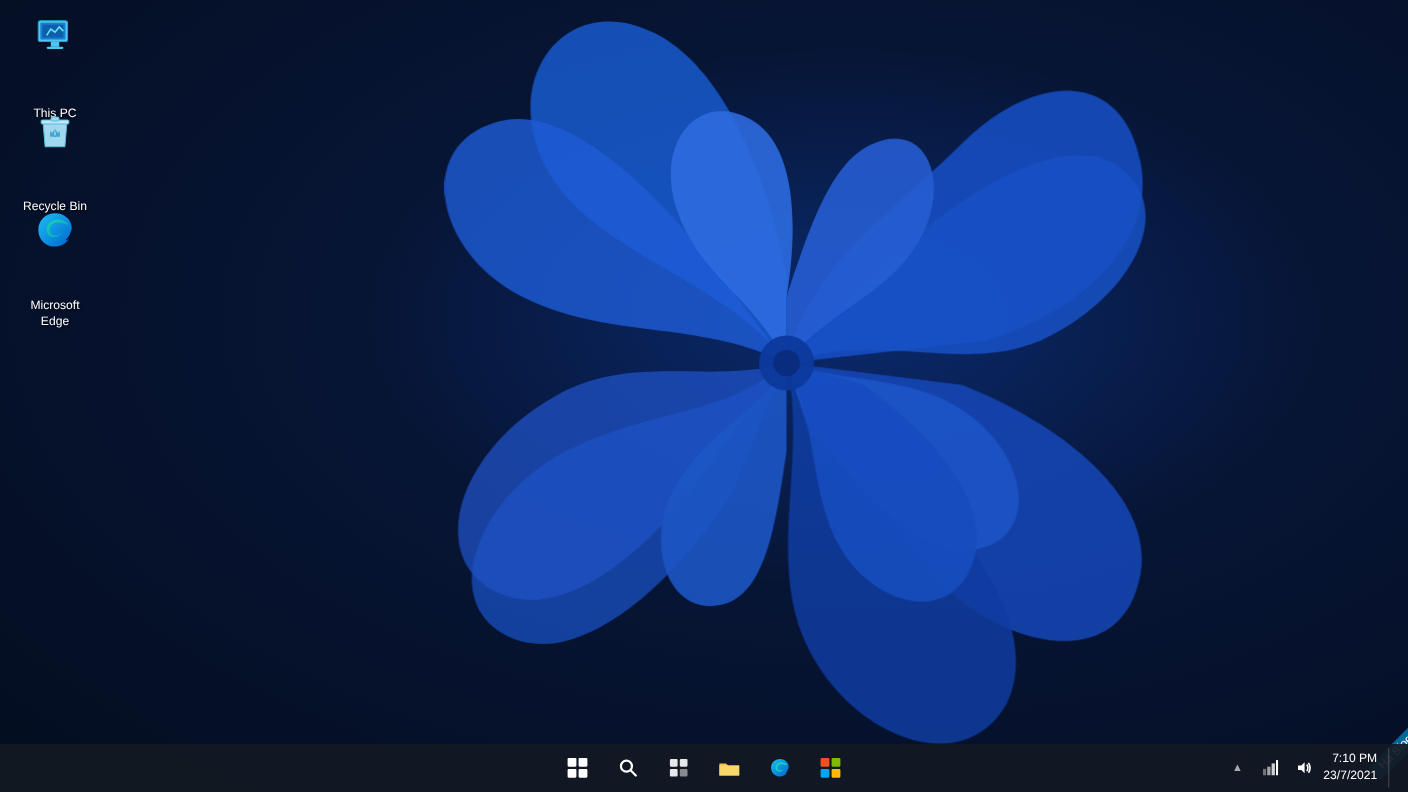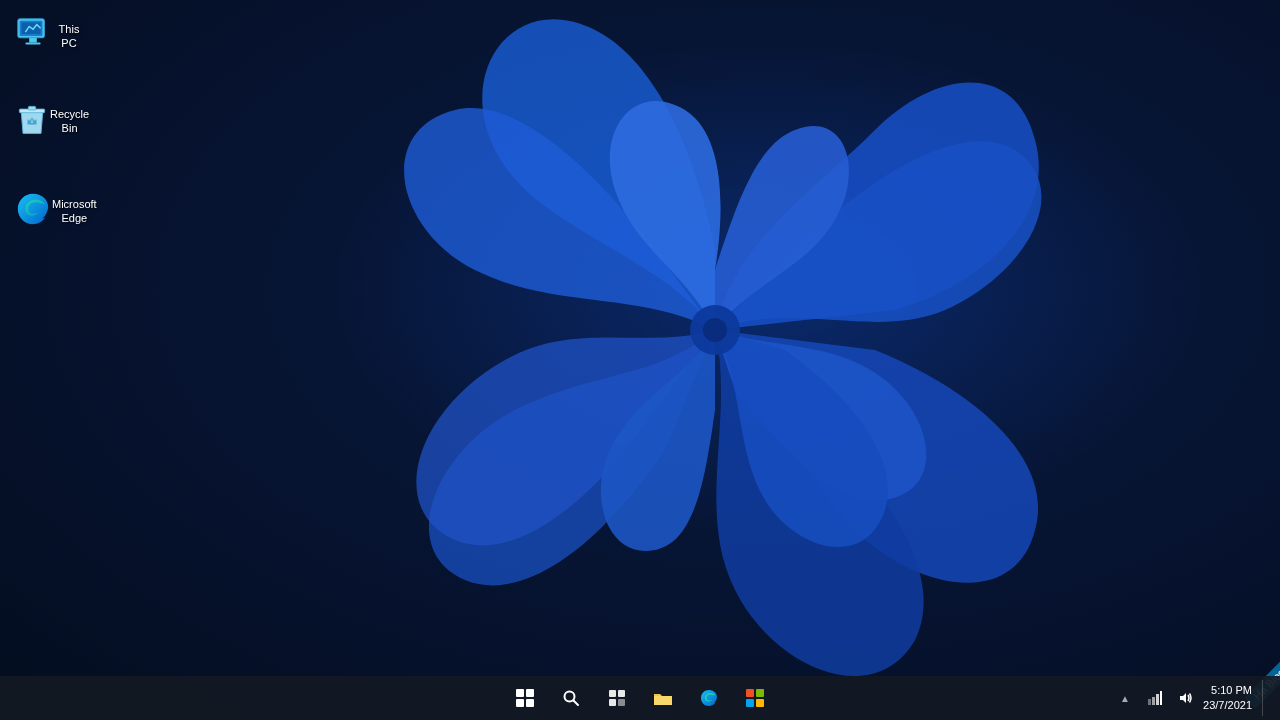--- a/index.html
+++ b/index.html
@@ -26,25 +26,27 @@
       left: 150px;
       width: 1130px;
       height: 690px;
       pointer-events: none;
     }
 
     
     .desktop-icon {
       position: absolute;
       display: flex;
+      flex-direction: column;
       align-items: center;
       width: 80px;
       cursor: pointer;
       padding: 4px;
       border-radius: 4px;
+      gap: 38px;
     }
     .desktop-icon .icon-img {
       width: 40px;
       height: 40px;
       display: flex;
       align-items: center;
       justify-content: center;
       margin-bottom: 4px;
     }
     .desktop-icon .icon-label {
@@ -338,21 +340,21 @@
 
       <div class="sys-tray-icon">
         <svg width="15" height="14" viewBox="0 0 15 14" fill="white" xmlns="http://www.w3.org/2000/svg">
           <path d="M2,5 L5,5 L8,2 L8,12 L5,9 L2,9 Z" fill="white"></path>
           <path d="M10,4 Q12,7 10,10" stroke="white" stroke-width="1.5" fill="none"></path>
           <path d="M11.5,2.5 Q14.5,7 11.5,11.5" stroke="white" stroke-width="1.5" fill="none"></path>
         </svg>
       </div>
 
       <div class="clock">
-        <div>5:10 PM</div>
+        <div>7:10 PM</div>
         <div>23/7/2021</div>
       </div>
 
       <div style="width:6px; height:36px; border-left: 1px solid rgba(255,255,255,0.2); margin-left:4px; cursor:pointer;"></div>
     </div>
   </div>
 
 </div>
 
 </body></html>

